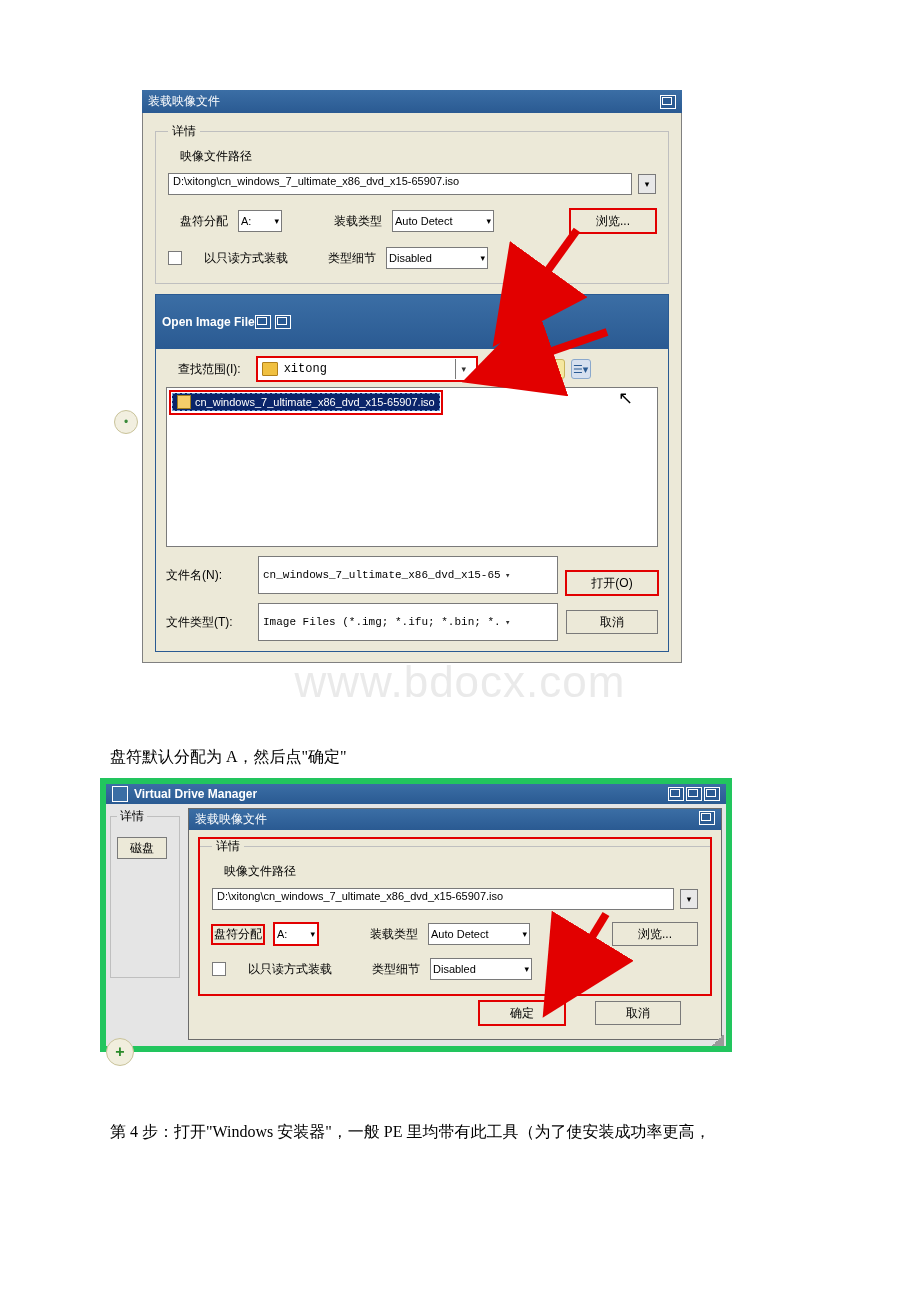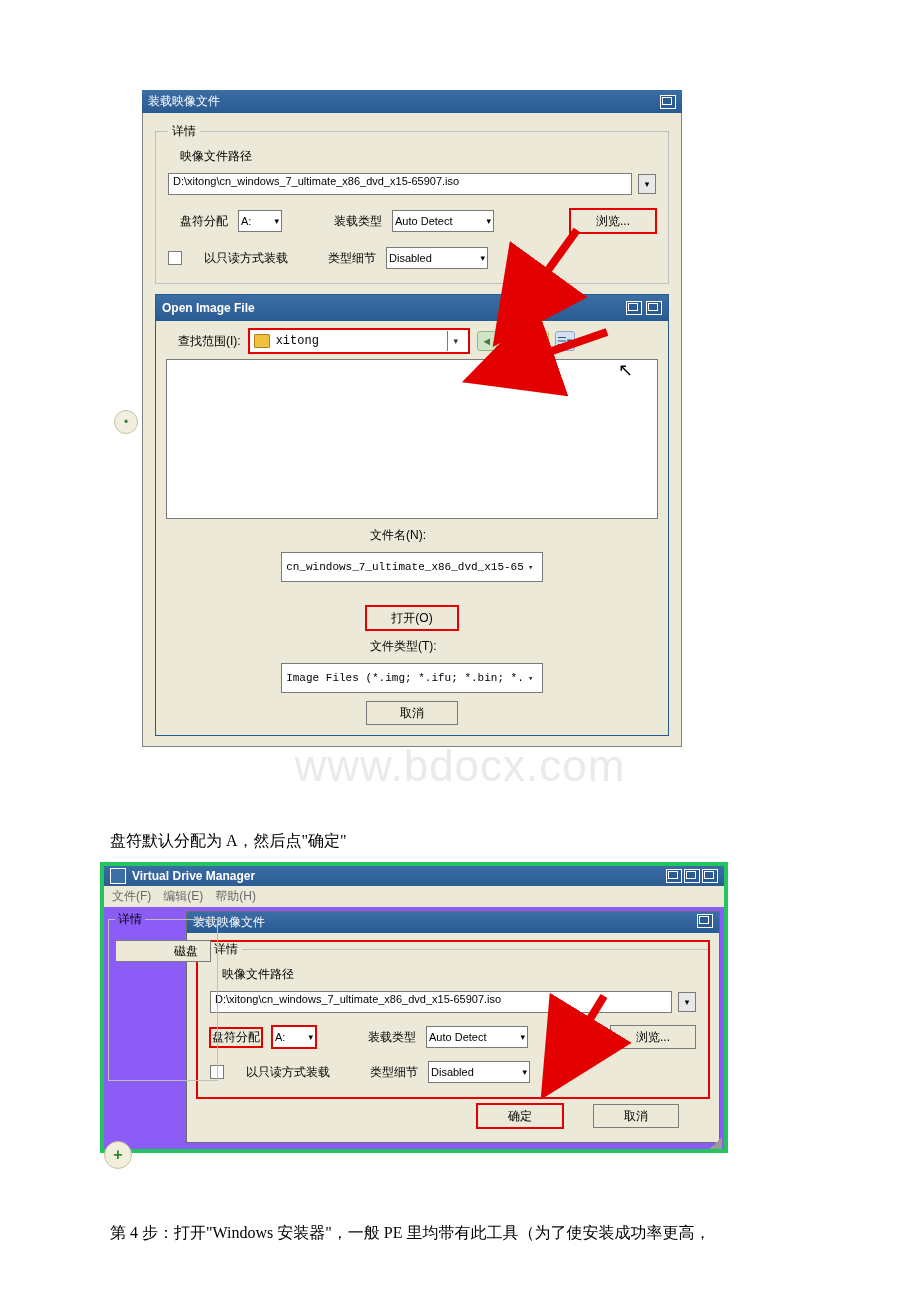--- a/index.html
+++ b/index.html
@@ -80,30 +80,29 @@
     display: inline-block;
   }
   
   .openfile {
     margin-top: 10px;
     border: 1px solid #2a5a92;
   }
   .openfile .tb {
     background: linear-gradient(#3b6ea5, #2a5a92);
     color: #fff;
-    padding: 6px 6px;
+    padding: 20px 6px;
     display: flex;
-    justify-content: space-between;
     font-weight: bold;
   }
   .openfile-body {
     background: #ece9d8;
     padding: 8px 10px 10px 10px;
   }
-  .look-row { display: flex; align-items: center; gap: 8px; }
+  .look-row { display: flex; align-items: center; gap: 16px; }
   .folder-sel {
     flex: 1;
     height: 22px;
     border: 1px solid #7a7a7a;
     background: #fff;
     display: flex; align-items: center;
     padding: 0 4px;
     gap: 6px;
   }
   .folder-ico {
@@ -141,21 +140,21 @@
     font-size: 11px;
   }
   .iso-ico {
     width: 12px; height: 12px;
     background: #f4cd6a; border: 1px solid #a07b1a;
   }
   .cursor {
     position: absolute; right: 24px; top: -1px;
     font-size: 18px; color: #000;
   }
-  .formrow { display: flex; align-items: center; gap: 8px; margin-top: 8px; flex-direction: column; }
+  .formrow { display: flex; align-items: center; gap: 8px; margin-top: 8px; }
   .formrow .flab { width: 84px; }
   .formrow .finp {
     flex: 1; height: 20px; border: 1px solid #7a7a7a; background: #fff;
     font-family: "Courier New", monospace; font-size: 11px;
     padding: 8px 4px; display: flex; align-items: center;
   }
   .finp .caret { width: 14px; text-align: center; font-size: 9px; color:#333; }
   
   .watermark {
     text-align: center;
@@ -171,22 +170,22 @@
     margin-top: 40px;
     margin-left: 10px;
     font-size: 16px;
     font-family: "SimSun", serif;
   }
   
   .shot2 {
     margin-top: 10px;
     width: 620px;
     position: relative;
-    border: 4px solid #22c55e;
-    background: #8b5cf6;
+    border: 6px solid #22c55e;
+    background: #e5e5e5;
   }
   .shot2 .outer-tb {
     background: linear-gradient(#3b6ea5, #2a5a92);
     color: #fff;
     font-size: 12px;
     padding: 2px 6px;
     display: flex; justify-content: space-between; align-items: center;
   }
   .shot2 .outer-tb .rt { display: flex; gap: 2px; }
   .menu {
@@ -210,21 +209,20 @@
     border: 1px solid #bfbfbf;
     margin: 0; padding: 8px 6px;
   }
   .left-panel legend { font-size: 12px; padding: 0 3px; }
   .disk-btn {
     width: 48px; height: 20px;
     border: 1px solid #7a7a7a; background: #ece9d8;
     font-size: 12px;
     display: flex; align-items: center; justify-content: center;
     margin-top: 4px;
-    padding-left: 46px;
   }
   .plus-ico {
     position: absolute;
     left: -4px; bottom: -26px;
     width: 26px; height: 26px;
     border-radius: 50%;
     background: #f1eedd;
     border: 1px solid #c9c39a;
     display: flex; align-items: center; justify-content: center;
     color: #2a8a2a; font-weight: bold; font-size: 16px;
@@ -328,20 +326,26 @@
               <span class="drop-caret" style="margin-left:auto;">▾</span>
             </div>
             <div class="nav-icons">
               <span class="nav-ico nav-back">◄</span>
               <span class="nav-ico nav-up">▲</span>
               <span class="nav-ico nav-new">✳</span>
               <span class="nav-ico nav-view">☰▾</span>
             </div>
           </div>
           <div class="file-list hl-red" style="outline:none;">
+            <div style="outline:2px solid #e20000; display:inline-block; padding:1px;">
+              <span class="file-item">
+                <span class="iso-ico"></span>
+                <span>cn_windows_7_ultimate_x86_dvd_x15-65907.iso</span>
+              </span>
+            </div>
             <span class="cursor">↖</span>
           </div>
           <div class="formrow">
             <span class="flab">文件名(N):</span>
             <div class="finp">
               <span>cn_windows_7_ultimate_x86_dvd_x15-65</span>
               <span class="caret">▾</span>
             </div>
             <span class="btn hl-red" style="min-width:70px;margin-top:16px;">打开(O)</span>
           </div>
@@ -378,25 +382,20 @@
     <div class="outer-tb">
       <span style="display:flex; align-items:center; gap:6px;">
         <span style="width:14px;height:14px;background:#3a6ea5;border:1px solid #fff;display:inline-block;"></span>
         <span style="font-weight:bold;">Virtual Drive Manager</span>
       </span>
       <span class="rt">
         <span class="wbox"></span>
         <span class="wbox"></span>
         <span class="wbox"></span>
       </span>
-    </div>
-    <div class="menu">
-      <span>文件(F)</span>
-      <span>编辑(E)</span>
-      <span>帮助(H)</span>
     </div>
     <div class="workspace">
       <div class="left-panel">
         <fieldset>
           <legend>详情</legend>
           <div class="disk-btn">磁盘</div>
           <div style="height:110px;"></div>
         </fieldset>
         <div class="plus-ico">+</div>
       </div>

